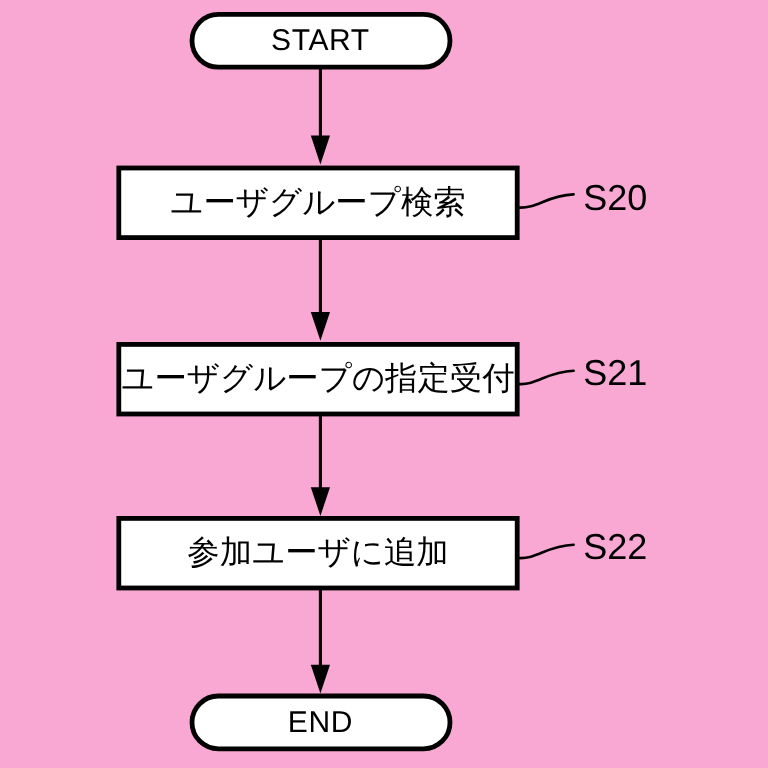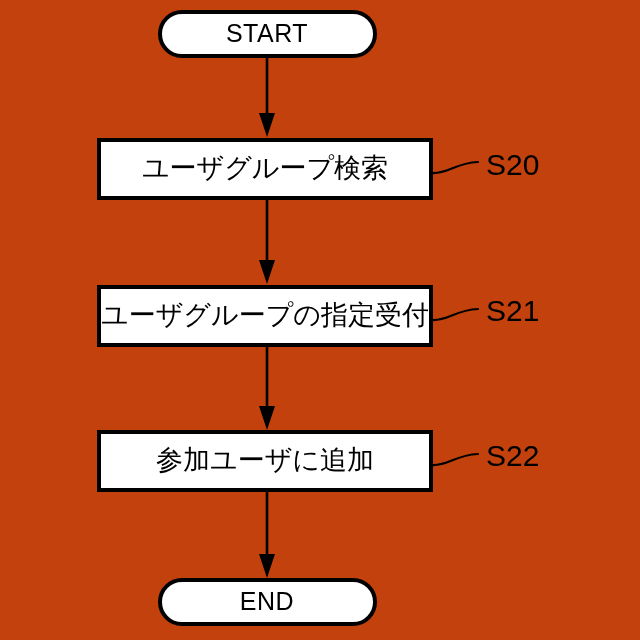--- a/index.html
+++ b/index.html
@@ -8,21 +8,21 @@
     padding: 0;
     background: #ffffff;
   }
   body {
     font-family: "Liberation Sans", "DejaVu Sans", sans-serif;
   }
   #canvas {
     position: relative;
     width: 640px;
     height: 640px;
-    background: #c2410c;
+    background: #f9a8d4;
     overflow: hidden;
     text-decoration: underline;
   }
   #flow-svg {
     position: absolute;
     left: 0;
     top: 0;
     width: 640px;
     height: 640px;
     display: block;

